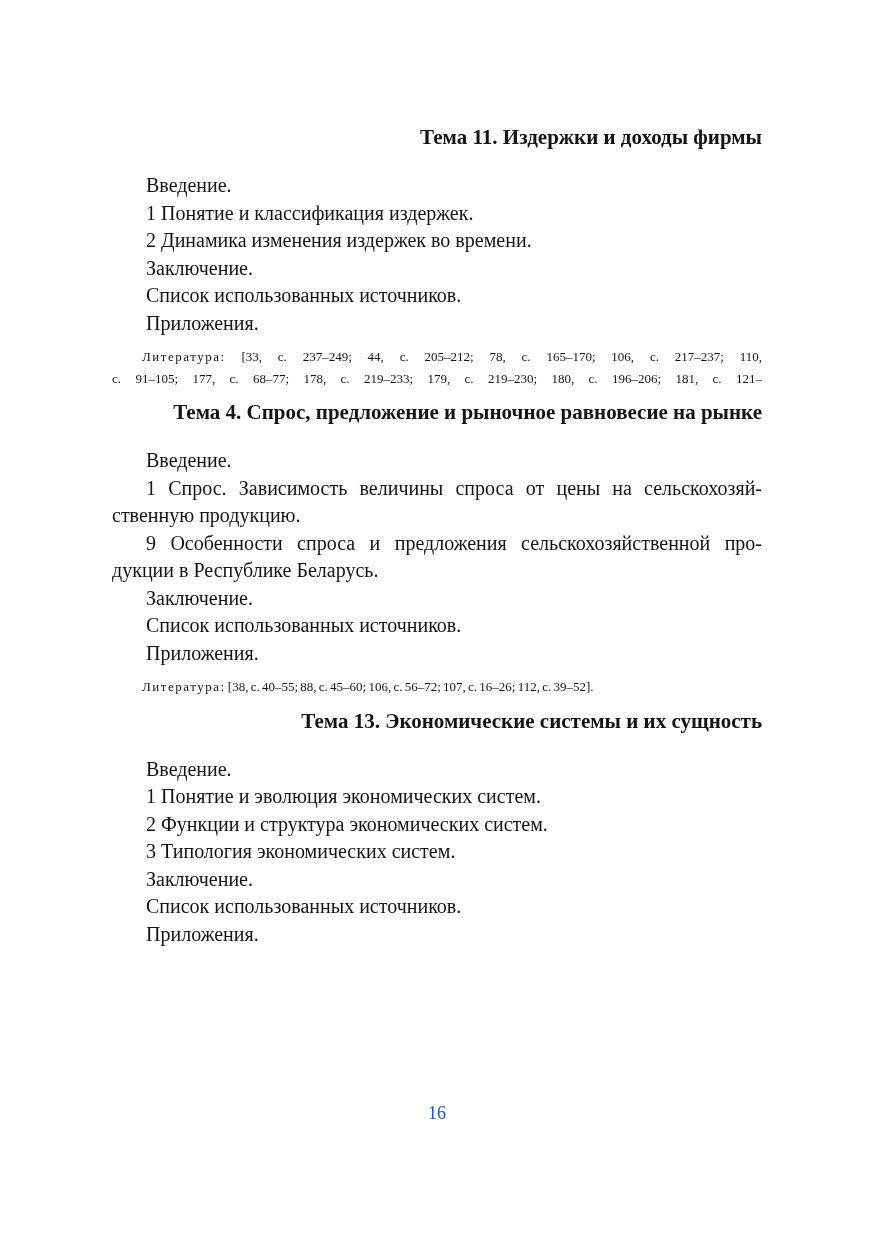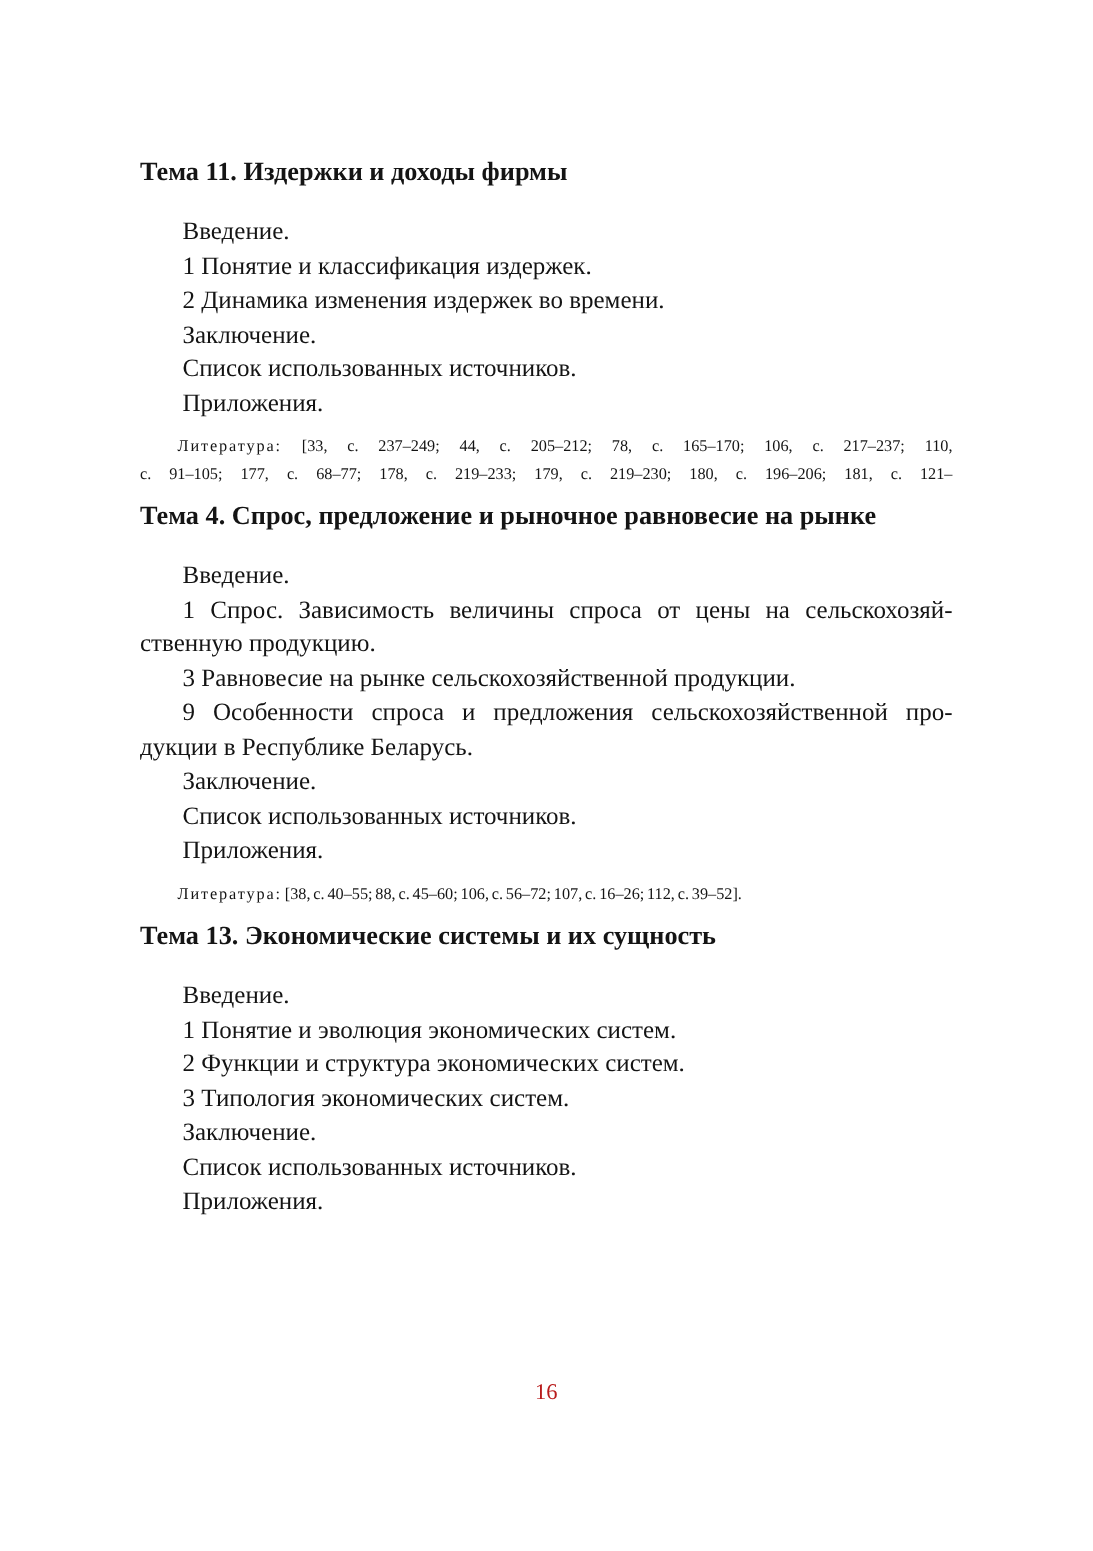--- a/index.html
+++ b/index.html
@@ -14,21 +14,21 @@
     font-family: "Liberation Serif", "DejaVu Serif", serif;
     font-size: 20px;
     line-height: 27.5px;
     overflow: hidden;
   }
   .topic { margin: 0; }
   .topic-title {
     margin: 0 0 20px;
     font-size: 21px;
     font-weight: bold;
-    text-align: left;
+    text-align: right;
     line-height: 30px;
     font-family: Liberation Serif, serif;
   }
   .tline { display: block; }
   .item { margin: 0; }
   .ln { display: block; }
   .item .ln:first-child { text-indent: 34px; }
   .jl { text-align: justify; text-align-last: justify; }
   .lit {
     margin: 9px 0 8px;
@@ -39,21 +39,21 @@
   .lit .ln:first-child { text-indent: 30px; }
   .lit-label { letter-spacing: 1.5px; }
   .page-number {
     position: absolute;
     left: 0;
     right: 0;
     top: 1102px;
     text-align: center;
     font-size: 18px;
     line-height: 22px;
-    color: #b91c1c;
+    color: #1d4ed8;
   }
 </style>
 </head>
 <body>
 
 <div class="page">
   <main id="content">
       <section class="topic">
         <h2 class="topic-title">
           <span class="tline">Тема 11. Издержки и доходы фирмы</span>
@@ -84,23 +84,20 @@
       <section class="topic">
         <h2 class="topic-title">
           <span class="tline">Тема 4. Спрос, предложение и рыночное равновесие на рынке</span>
         </h2>
         <p class="item">
           <span class="ln">Введение.</span>
         </p>
         <p class="item">
           <span class="ln jl">1 Спрос. Зависимость величины спроса от цены на сельскохозяй-</span>
           <span class="ln">ственную продукцию.</span>
-        </p>
-        <p class="item">
-          <span class="ln">3 Равновесие на рынке сельскохозяйственной продукции.</span>
         </p>
         <p class="item">
           <span class="ln jl">9 Особенности спроса и предложения сельскохозяйственной про-</span>
           <span class="ln">дукции в Республике Беларусь.</span>
         </p>
         <p class="item">
           <span class="ln">Заключение.</span>
         </p>
         <p class="item">
           <span class="ln">Список использованных источников.</span>

